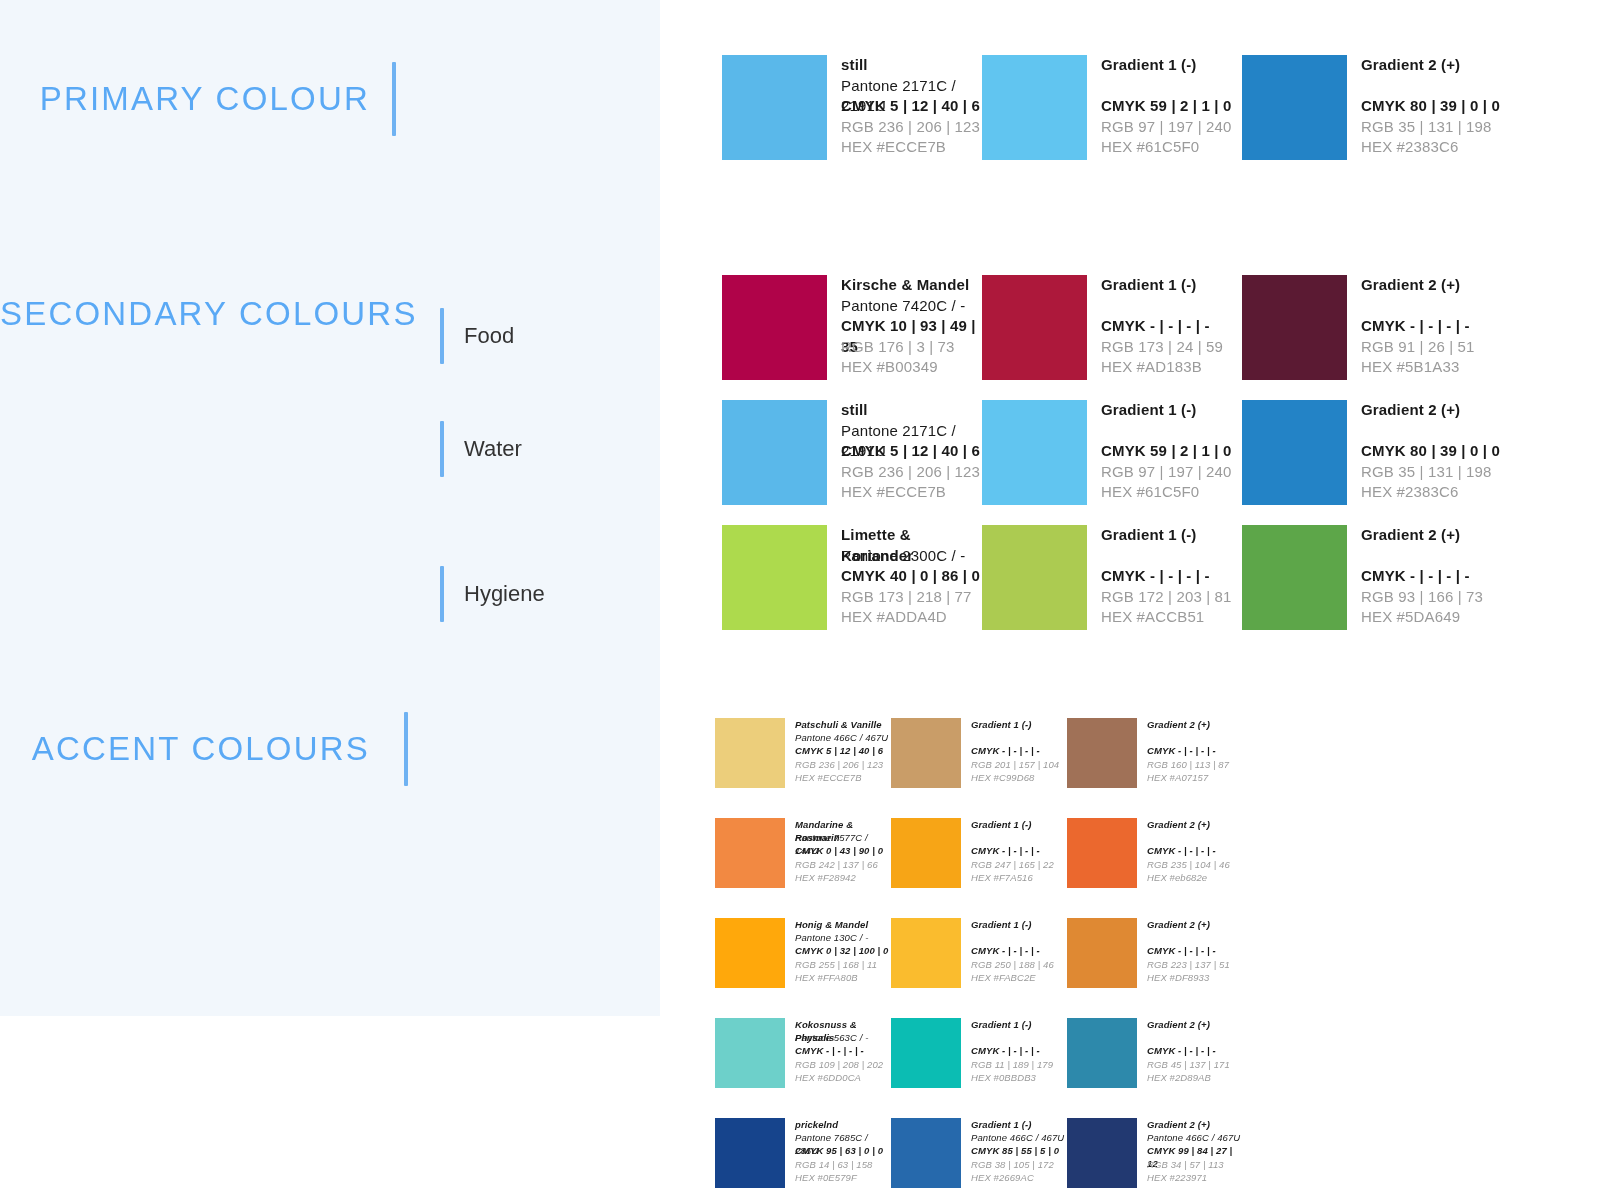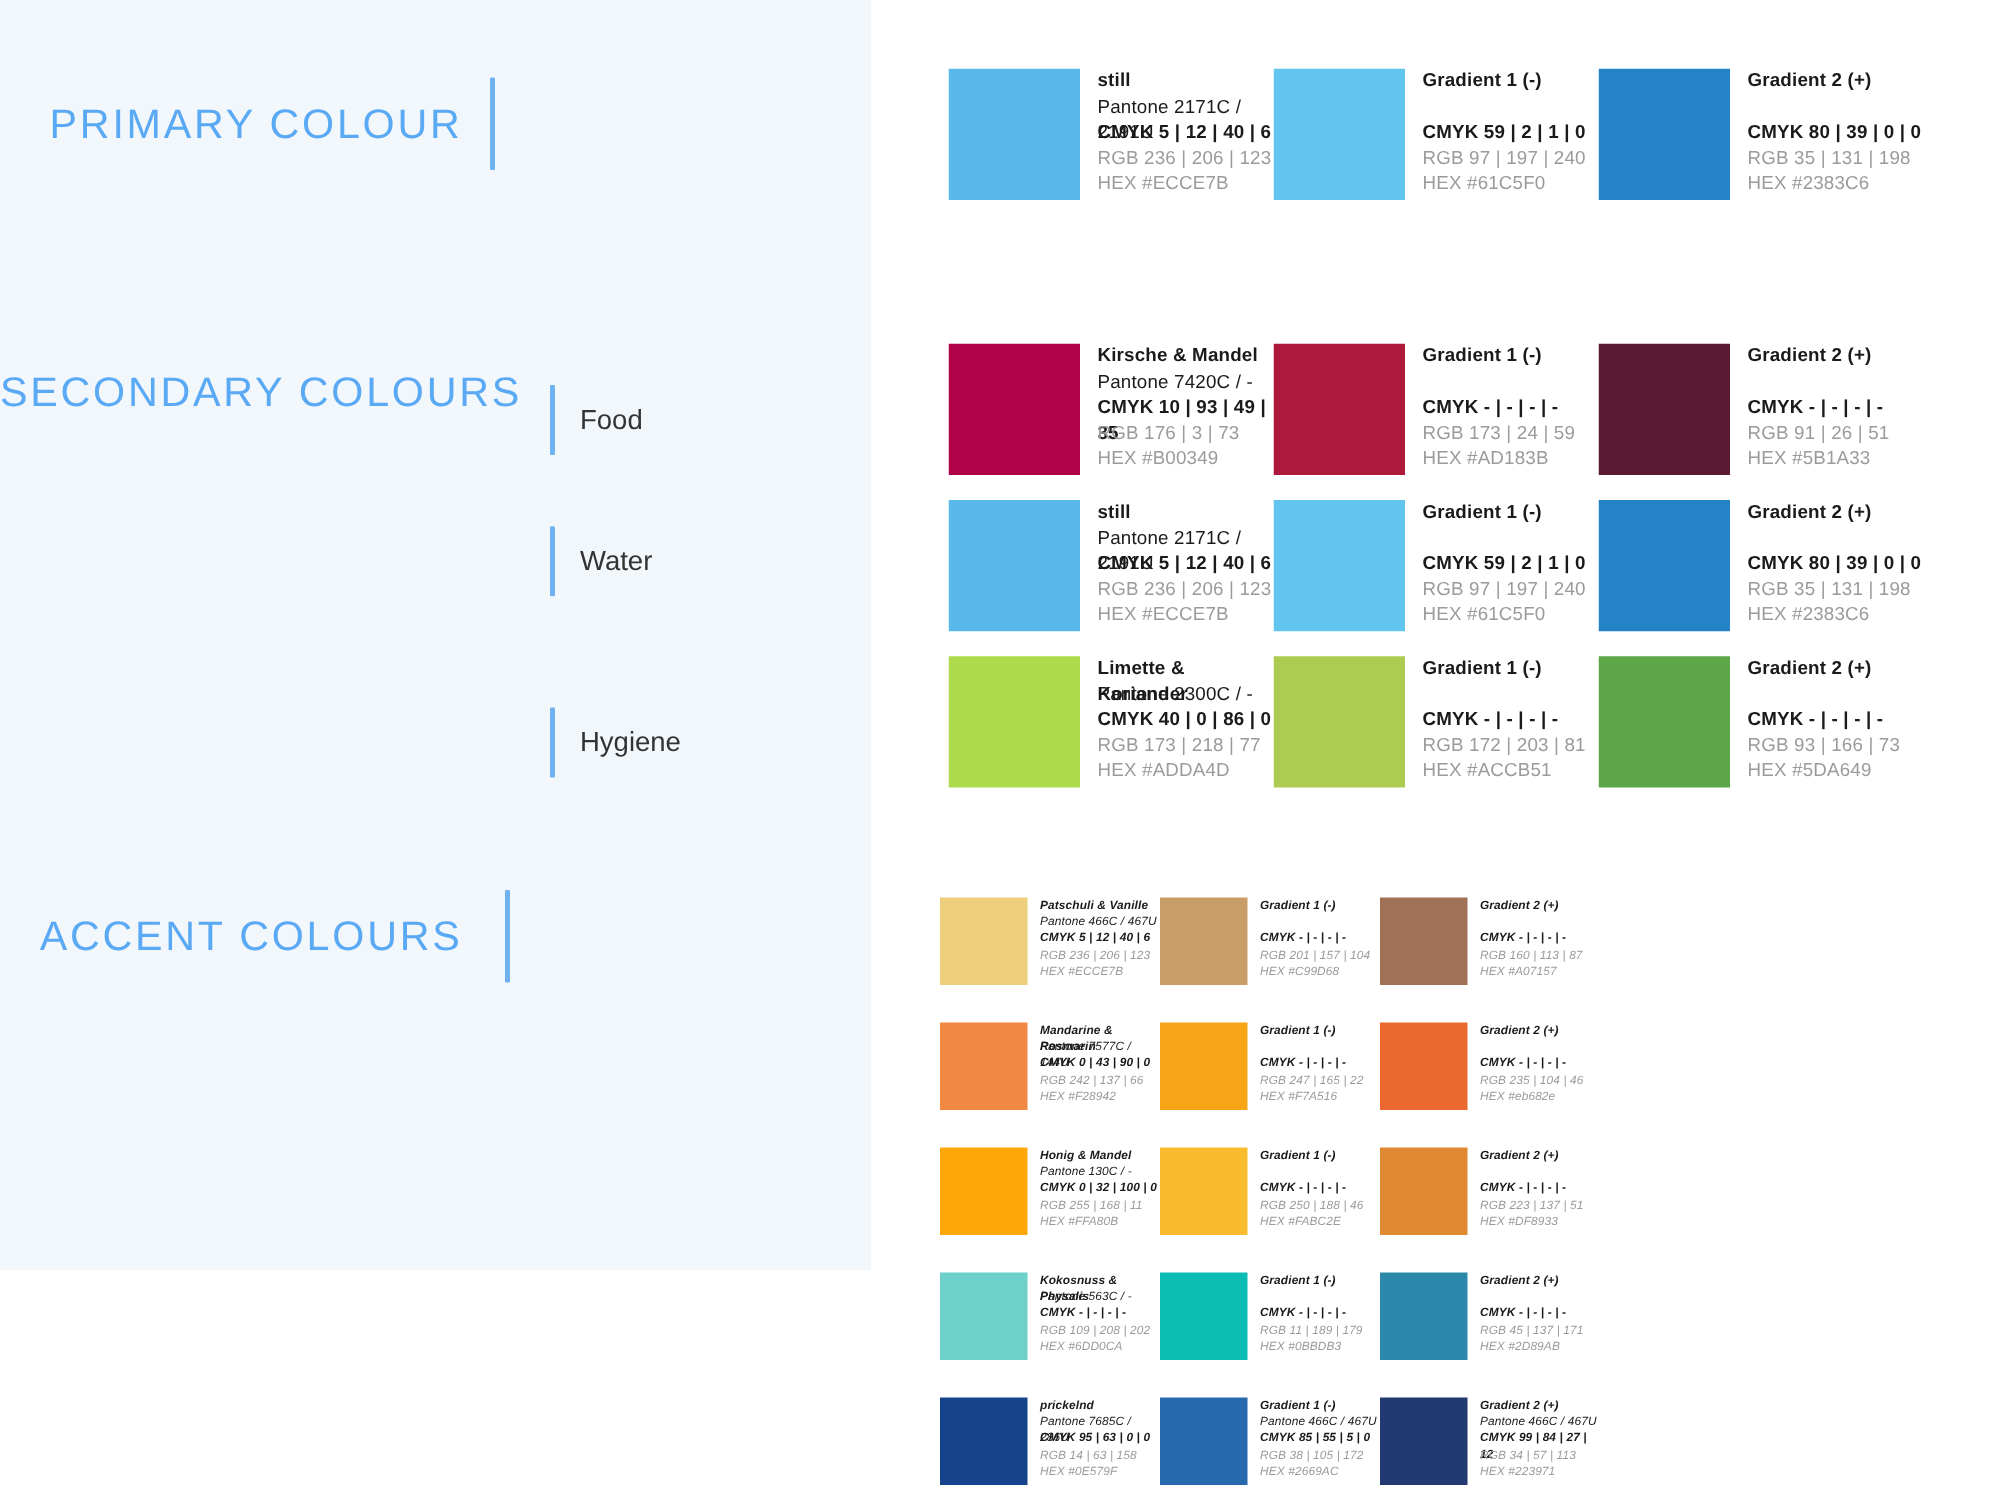--- a/index.html
+++ b/index.html
@@ -20,21 +20,20 @@
     height: 1200px;
     display: flex;
   }
   
   .left-panel {
     width: 660px;
     height: 1016px;
     background: #f2f7fc;
     position: relative;
     flex: 0 0 660px;
-    padding-left: 37px;
   }
   .section-head {
     position: absolute;
     display: flex;
     align-items: center;
   }
   .section-title {
     color: #5aa9f5;
     font-family: "Liberation Sans", sans-serif;
     font-size: 33px;

